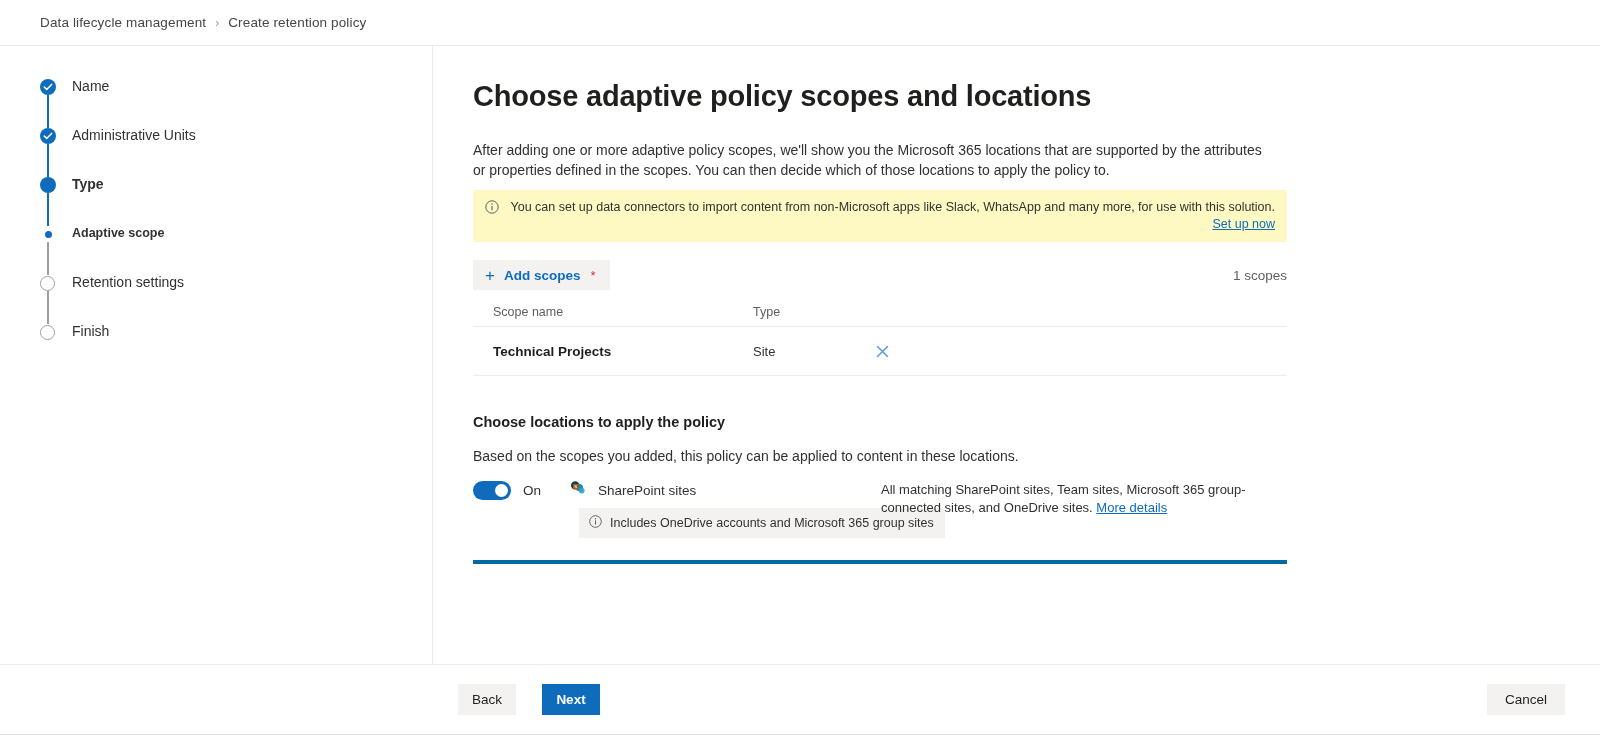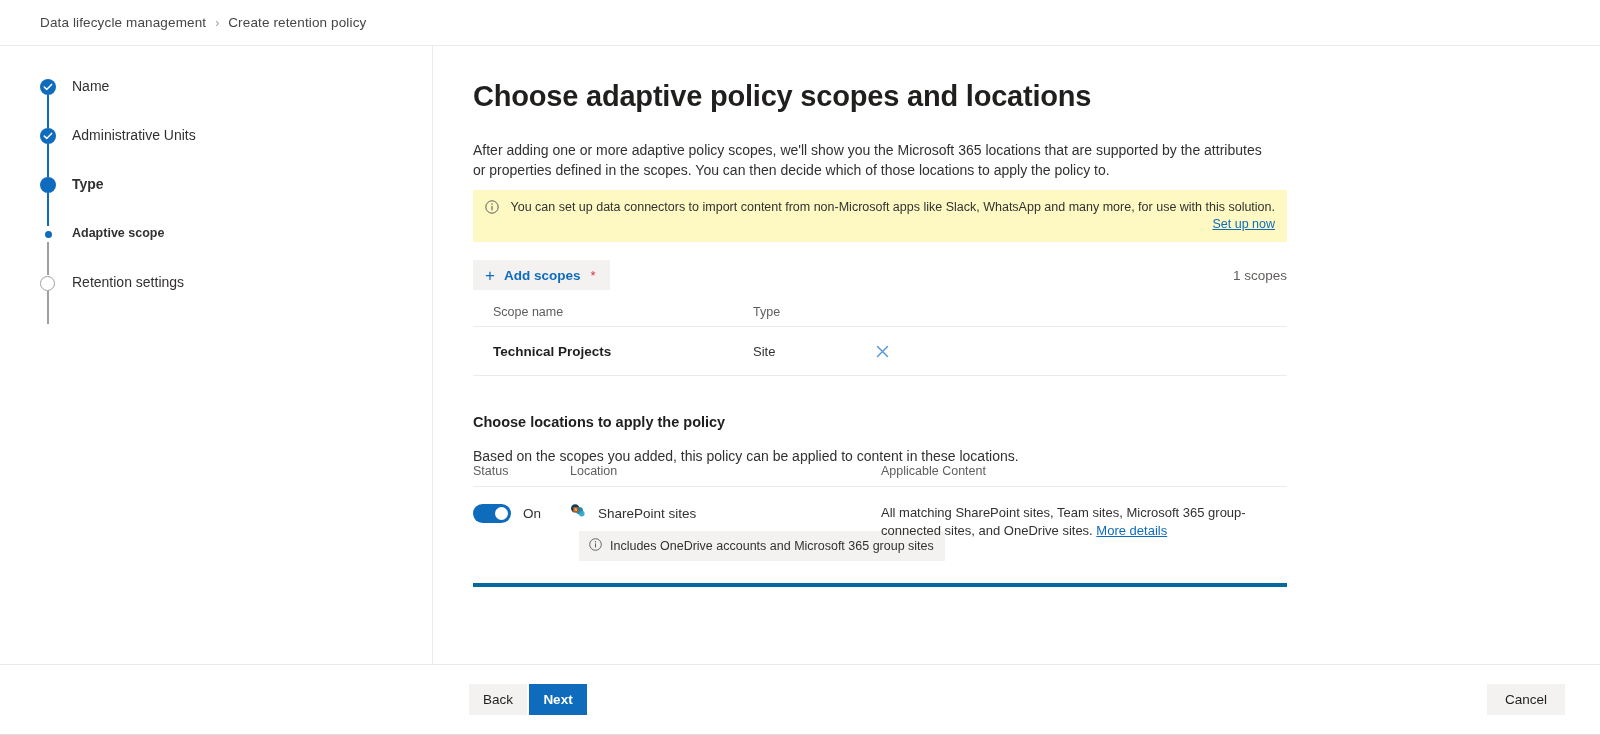--- a/index.html
+++ b/index.html
@@ -360,23 +360,23 @@
   .footer {
     position: absolute;
     left: 0; top: 664px;
     width: 1600px; height: 71px;
     background: #ffffff;
     border-top: 1px solid #edebe9;
     border-bottom: 1px solid #e1dfdd;
   }
   .footer-left {
     position: absolute;
-    left: 469px; top: 19px;
-    display: flex;
-    gap: 2px;
+    left: 458px; top: 19px;
+    display: flex;
+    gap: 26px;
   }
   .footer-right {
     position: absolute;
     right: 35px; top: 19px;
   }
   .btn {
     height: 31px;
     min-width: 57px;
     padding: 0 14px;
     font-size: 13.5px;
@@ -457,20 +457,26 @@
     </div>
 
     <div class="step">
       <div class="step-marker">
         <div class="dot-empty"></div>
         <div class="step-line todo"></div>
       </div>
       <span class="step-label muted">Retention settings</span>
     </div>
 
+    <div class="step">
+      <div class="step-marker">
+        <div class="dot-empty"></div>
+      </div>
+      <span class="step-label muted">Finish</span>
+    </div>
 
   </div>
 </div>
 
 <div class="content">
   <div class="content-inner">
 
     <h1 class="page-title">Choose adaptive policy scopes and locations</h1>
 
     <p class="page-desc">After adding one or more adaptive policy scopes, we'll show you the Microsoft 365 locations that are supported by the attributes or properties defined in the scopes. You can then decide which of those locations to apply the policy to.</p>
@@ -513,25 +519,20 @@
             <path d="M1.5 1.5 L11.5 11.5 M11.5 1.5 L1.5 11.5" stroke="#5b9bd5" stroke-width="1.5" stroke-linecap="round"></path>
           </svg>
         </span>
       </div>
     </div>
 
     <div class="loc-section">
       <div class="loc-title">Choose locations to apply the policy</div>
       <div class="loc-sub">Based on the scopes you added, this policy can be applied to content in these locations.</div>
 
-      <div class="loc-head">
-        <span class="h-status">Status</span>
-        <span class="h-loc">Location</span>
-        <span class="h-app">Applicable Content</span>
-      </div>
 
       <div class="loc-row">
         <div class="col-status">
           <div class="toggle">
             <div class="knob"></div>
           </div>
           <span class="toggle-label">On</span>
         </div>
 
         <div class="col-loc">

